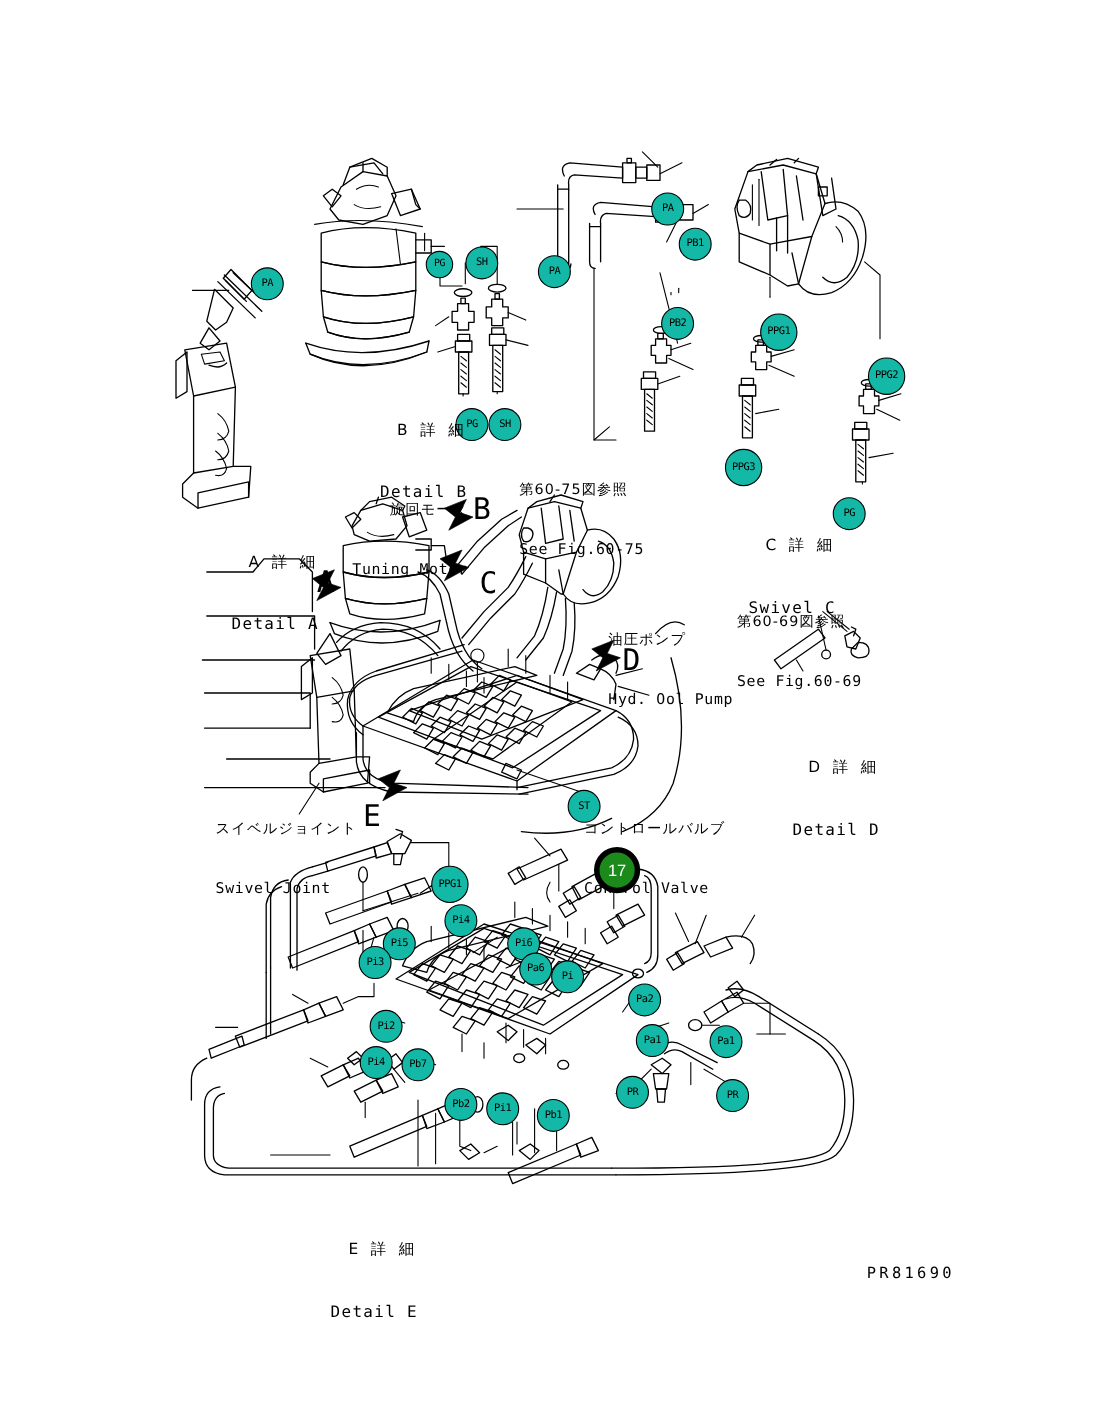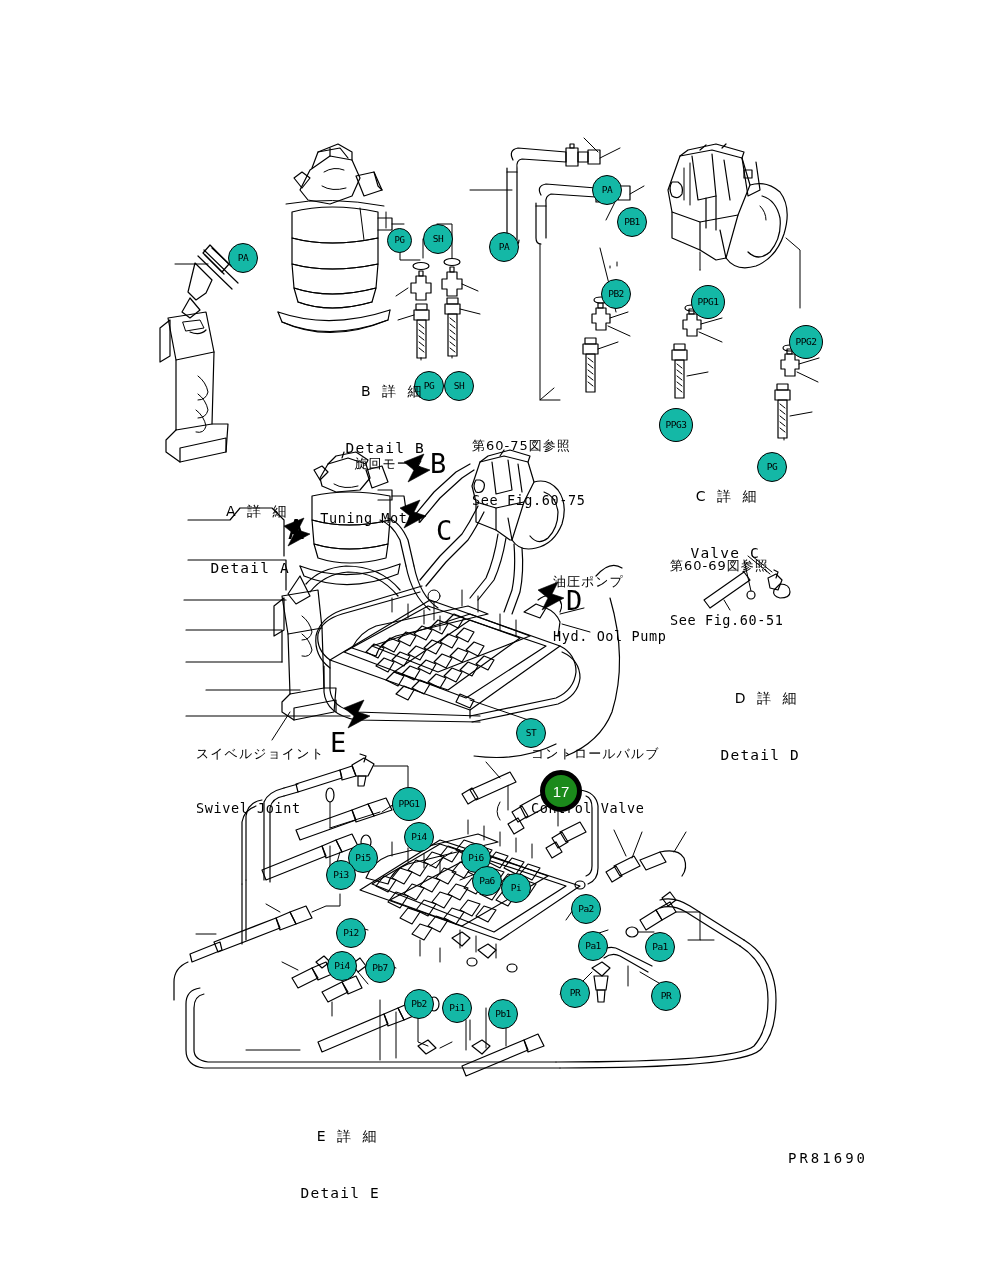--- a/index.html
+++ b/index.html
@@ -688,21 +688,21 @@
     <span class="en">Detail A</span>
   </div>
 
   <div class="cap ctr" style="left:285px;top:345px;width:140px;">
     <span class="jp">B 詳 細</span>
     <span class="en">Detail B</span>
   </div>
 
   <div class="cap ctr" style="left:620px;top:450px;width:140px;">
     <span class="jp">C 詳 細</span>
-    <span class="en">Valve C</span>
+    <span class="en">Swivel C</span>
   </div>
 
   <div class="cap ctr" style="left:660px;top:652px;width:140px;">
     <span class="jp">D 詳 細</span>
     <span class="en">Detail D</span>
   </div>
 
   <div class="cap ctr" style="left:240px;top:1090px;width:140px;">
     <span class="jp">E 詳 細</span>
     <span class="en">Detail E</span>
@@ -728,21 +728,21 @@
     <span class="en">Control Valve</span>
   </div>
 
   <div class="cap sm" style="left:472px;top:400px;">
     <span class="jp">第60-75図参照</span>
     <span class="en">See Fig.60-75</span>
   </div>
 
   <div class="cap sm" style="left:670px;top:520px;">
     <span class="jp">第60-69図参照</span>
-    <span class="en">See Fig.60-51</span>
+    <span class="en">See Fig.60-69</span>
   </div>
 
   <div id="section-letters">
       <div class="bigletter" style="left: 288px; top: 516px;">A</div>
       <div class="bigletter" style="left: 430px; top: 450px;">B</div>
       <div class="bigletter" style="left: 436px; top: 517px;">C</div>
       <div class="bigletter" style="left: 566px; top: 587px;">D</div>
       <div class="bigletter" style="left: 330px; top: 729px;">E</div>
     </div>
 

